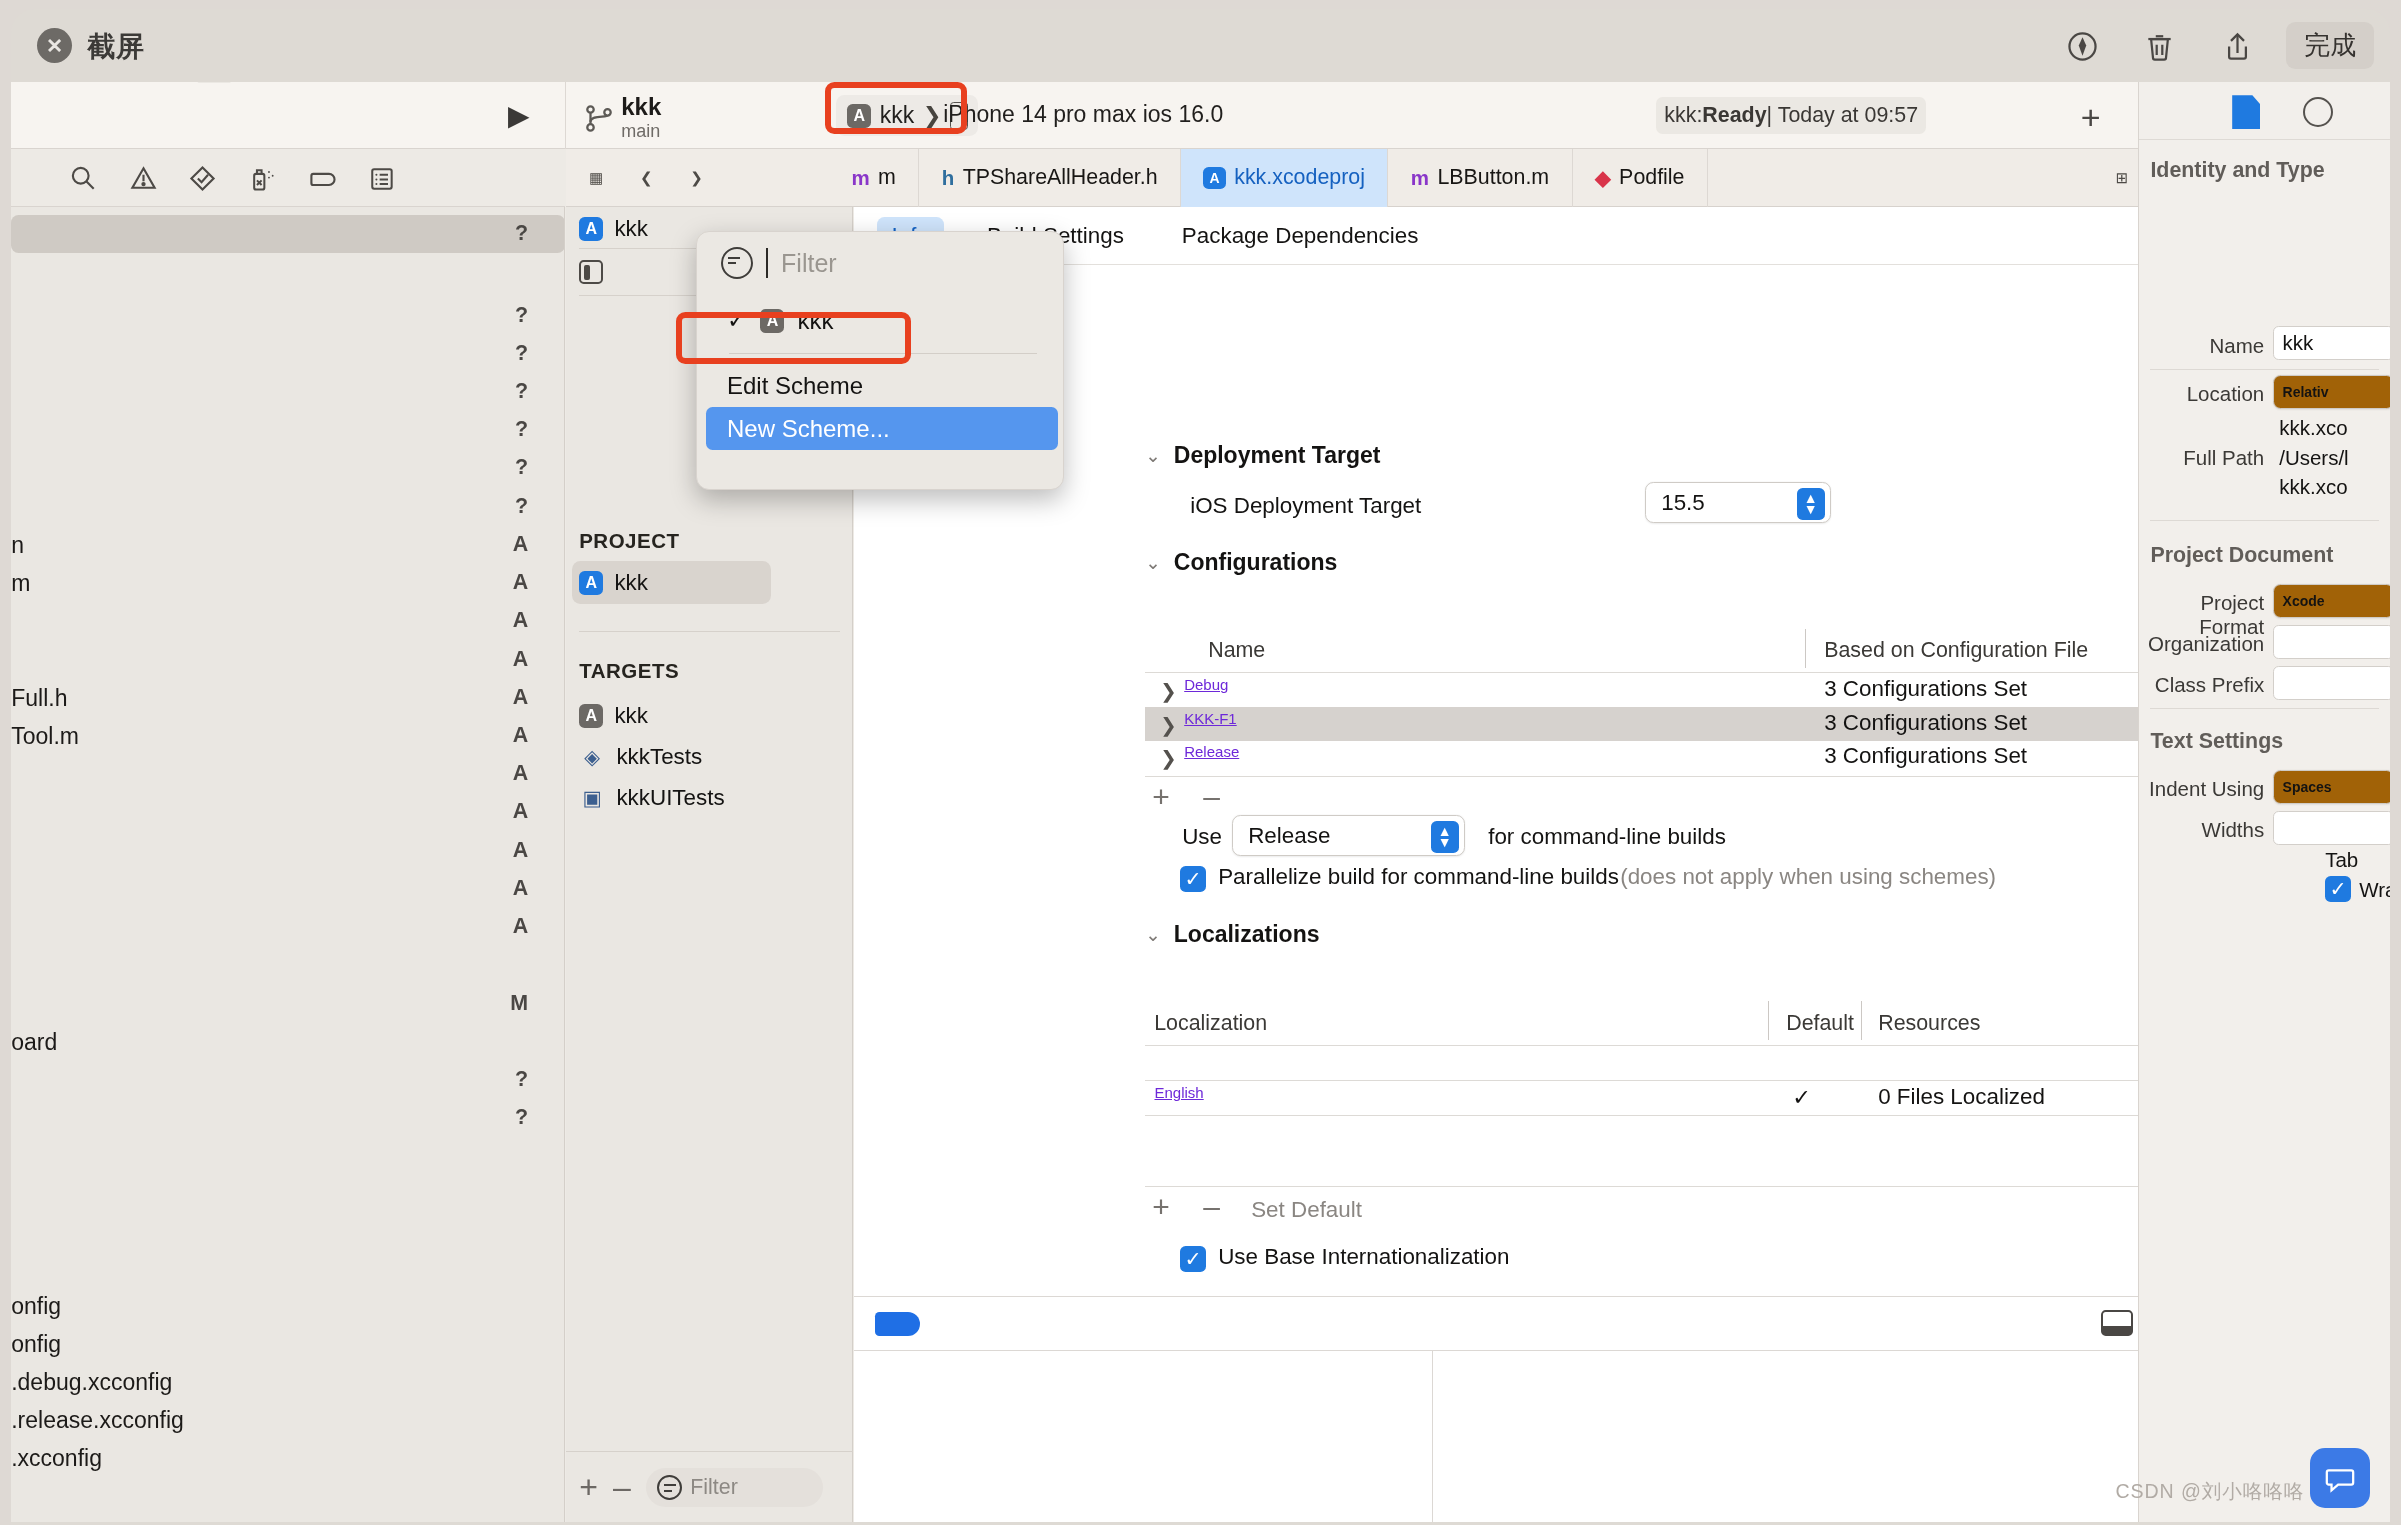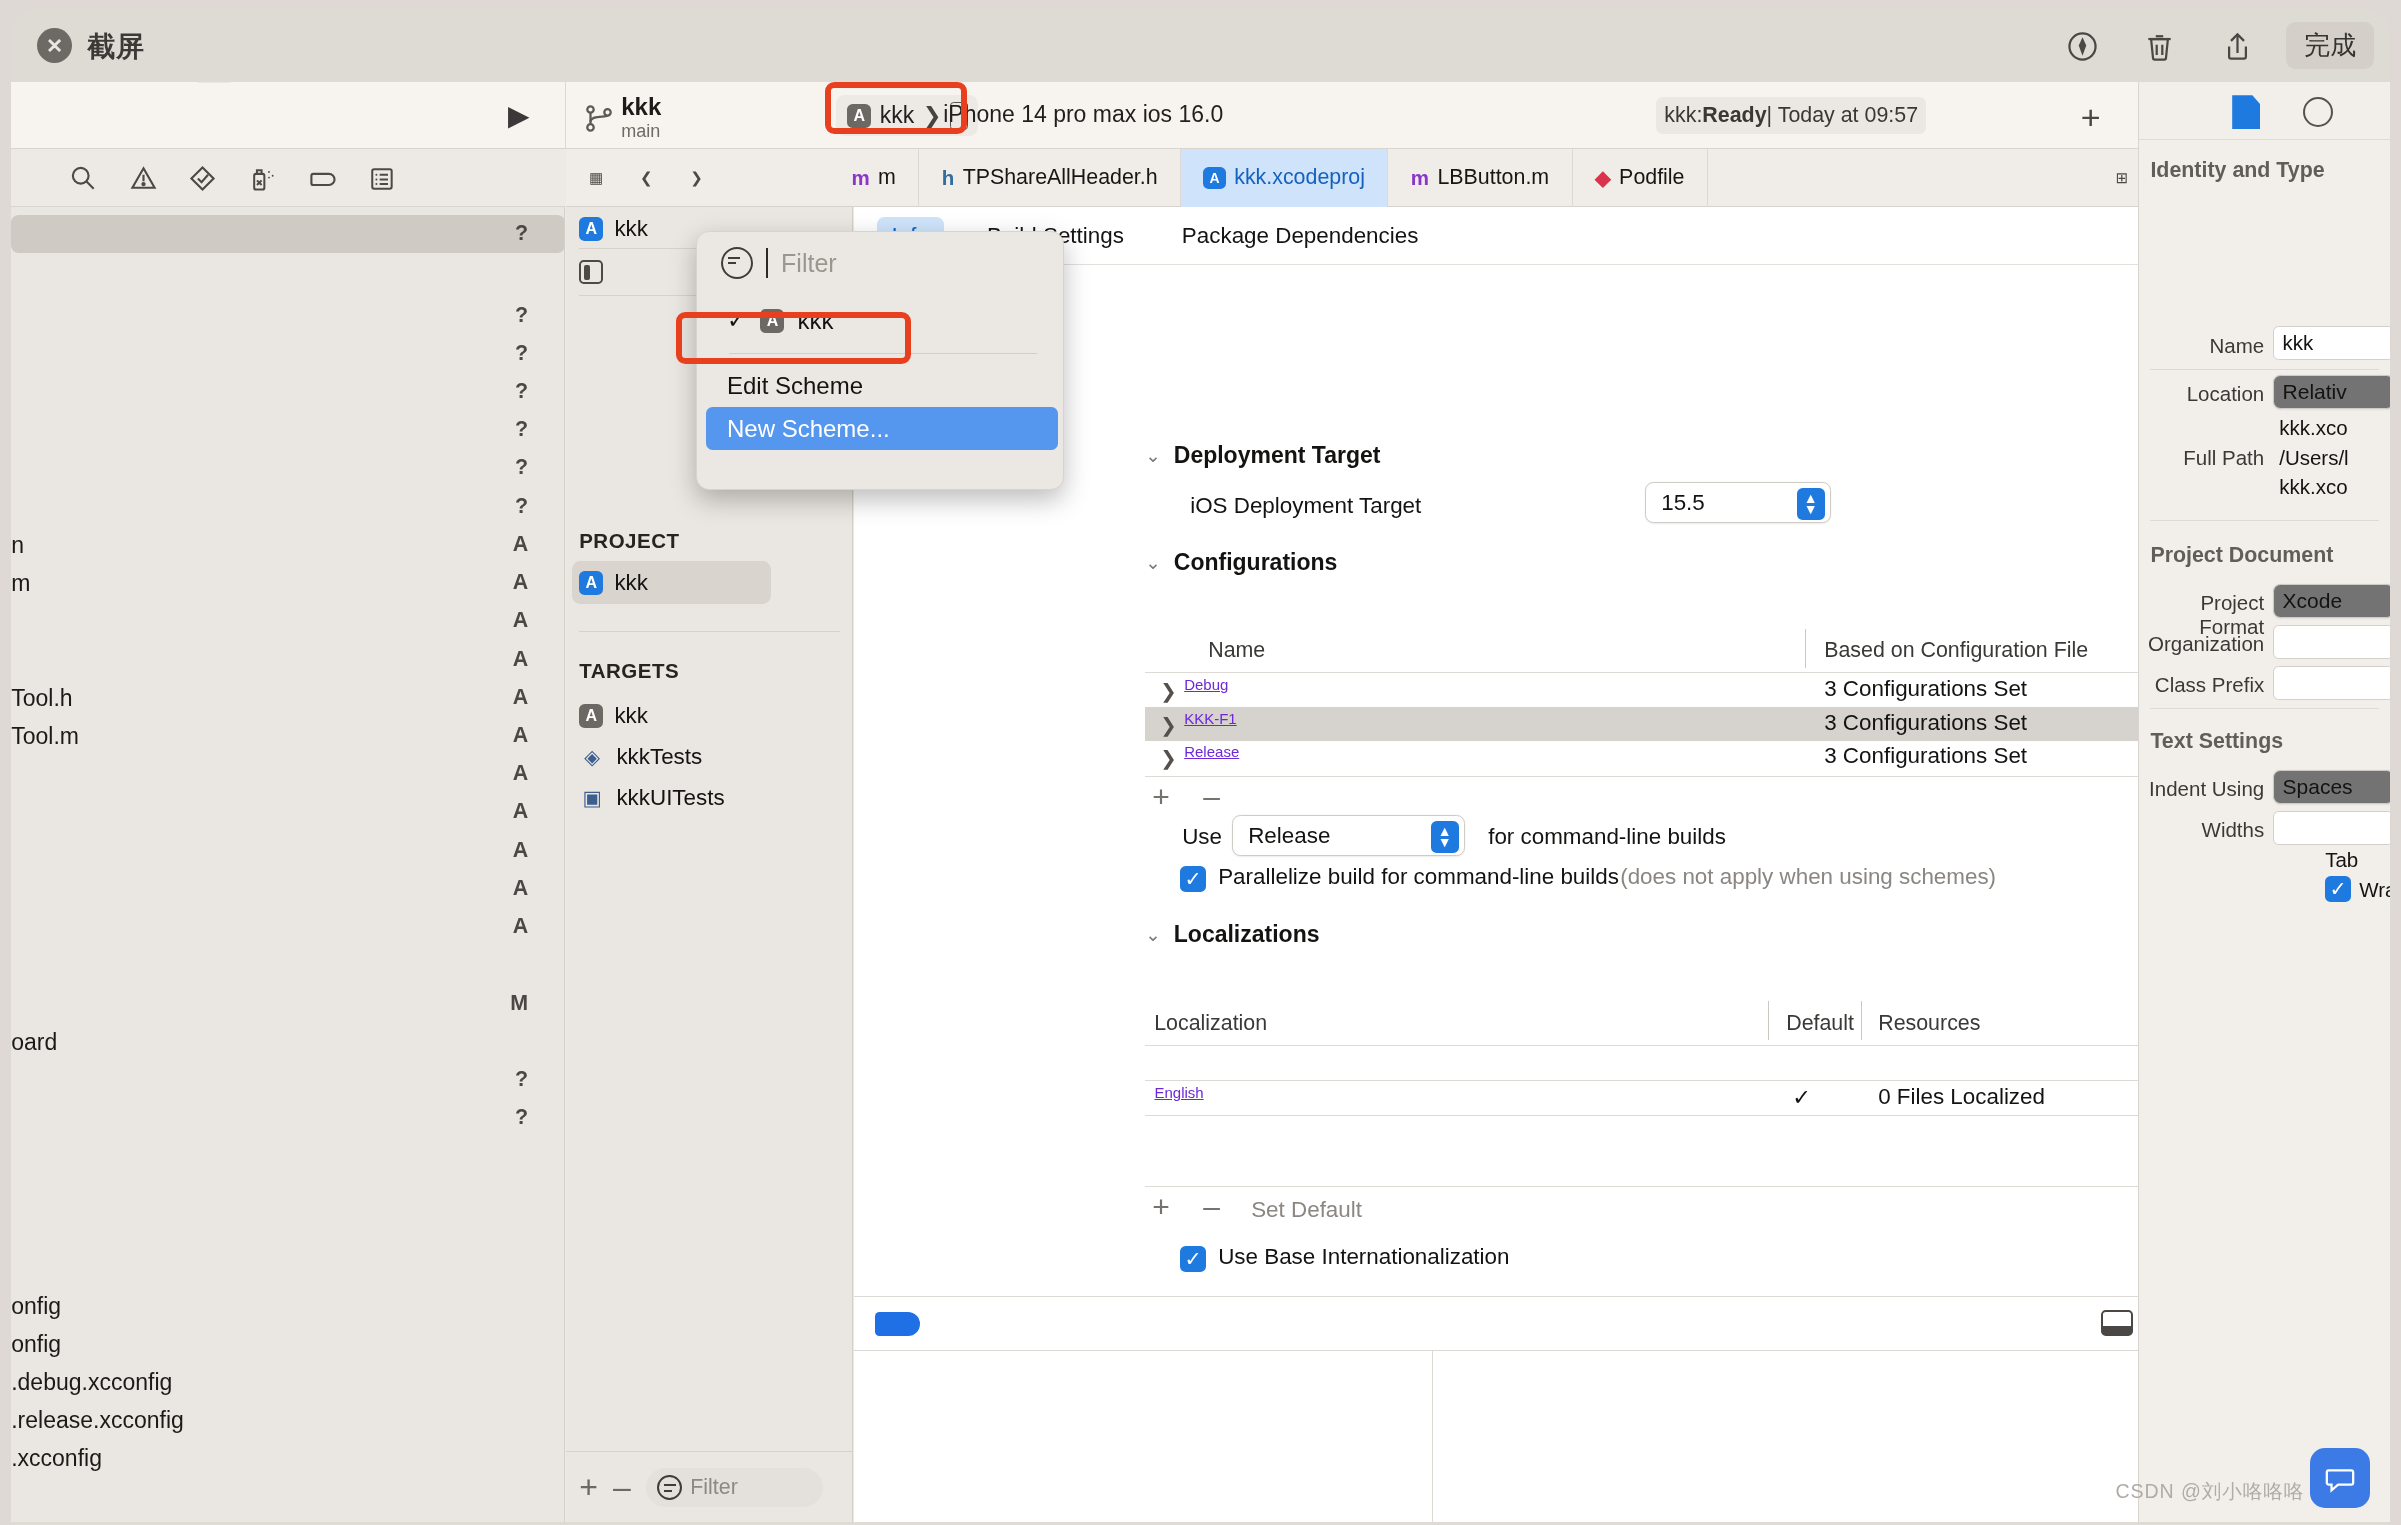--- a/index.html
+++ b/index.html
@@ -193,24 +193,24 @@
   #insp-doc-ico{ position:absolute; left:93px; top:13px; width:28px; height:34px;
     background:#1f7ae0; clip-path:polygon(0 0,72% 0,100% 26%,100% 100%,0 100%);}
   #insp-help-ico{ position:absolute; left:164px; top:15px; width:30px; height:30px;
     border:2.3px solid #55524e; border-radius:50%;}
   .i-sec{ position:absolute; left:11.2px; font-size:21.4px; font-weight:700;
     color:#615d59; }
   .i-lbl{ position:absolute; font-size:20.5px; color:#3b3936; text-align:right; }
   .i-field{ position:absolute; height:34px; background:#fff;
     border:0.9px solid #d3cfca; border-radius:5.6px; font-size:20.5px; color:#141312;
     padding-left:8.4px; line-height:32px; overflow:hidden; white-space:nowrap;}
-  .i-pop{ position:absolute; height:34px; background:#737373;
-    border:0.9px solid #cfcbc6; border-radius:7.5px; font-size:21px; color:#141312;
+  .i-pop{ position:absolute; height:34px; background:#a16207;
+    border:0.9px solid #cfcbc6; border-radius:7.5px; font-size:14px; color:#141312;
     padding-left:8.4px; line-height:32px; overflow:hidden; white-space:nowrap;
-    box-shadow:0 0.9px 1.9px rgba(0,0,0,.07);}
+    box-shadow:0 0.9px 1.9px rgba(0,0,0,.07);font-weight:bold;}
   .i-val{ position:absolute; font-size:20.5px; color:#141312; }
   .i-hr{ position:absolute; left:11.2px; width:229px; height:0.9px; background:#ddd9d4;}
 
   
   #scheme-popup{
     position:absolute; left:685px; top:149px; width:368px; height:259px;
     background:#ebe8e3; border-radius:13px; z-index:50;
     box-shadow:0 9.3px 26px rgba(0,0,0,.26); border:0.9px solid #d8d3ce;
   }
   #popup-arrow{ position:absolute; left:186px; top:-16px; width:34px; height:17px;
@@ -388,21 +388,21 @@
         </div>
       <div class="nav-row" style="top:394px">
         <span class="nav-name"></span>
         <span class="nav-status">A</span>
         </div>
       <div class="nav-row" style="top:433px">
         <span class="nav-name"></span>
         <span class="nav-status">A</span>
         </div>
       <div class="nav-row" style="top:471px">
-        <span class="nav-name">Tool.h</span>
+        <span class="nav-name">Full.h</span>
         <span class="nav-status">A</span>
         </div>
       <div class="nav-row" style="top:509px">
         <span class="nav-name">Tool.m</span>
         <span class="nav-status">A</span>
         </div>
       <div class="nav-row" style="top:547px">
         <span class="nav-name"></span>
         <span class="nav-status">A</span>
         </div>

